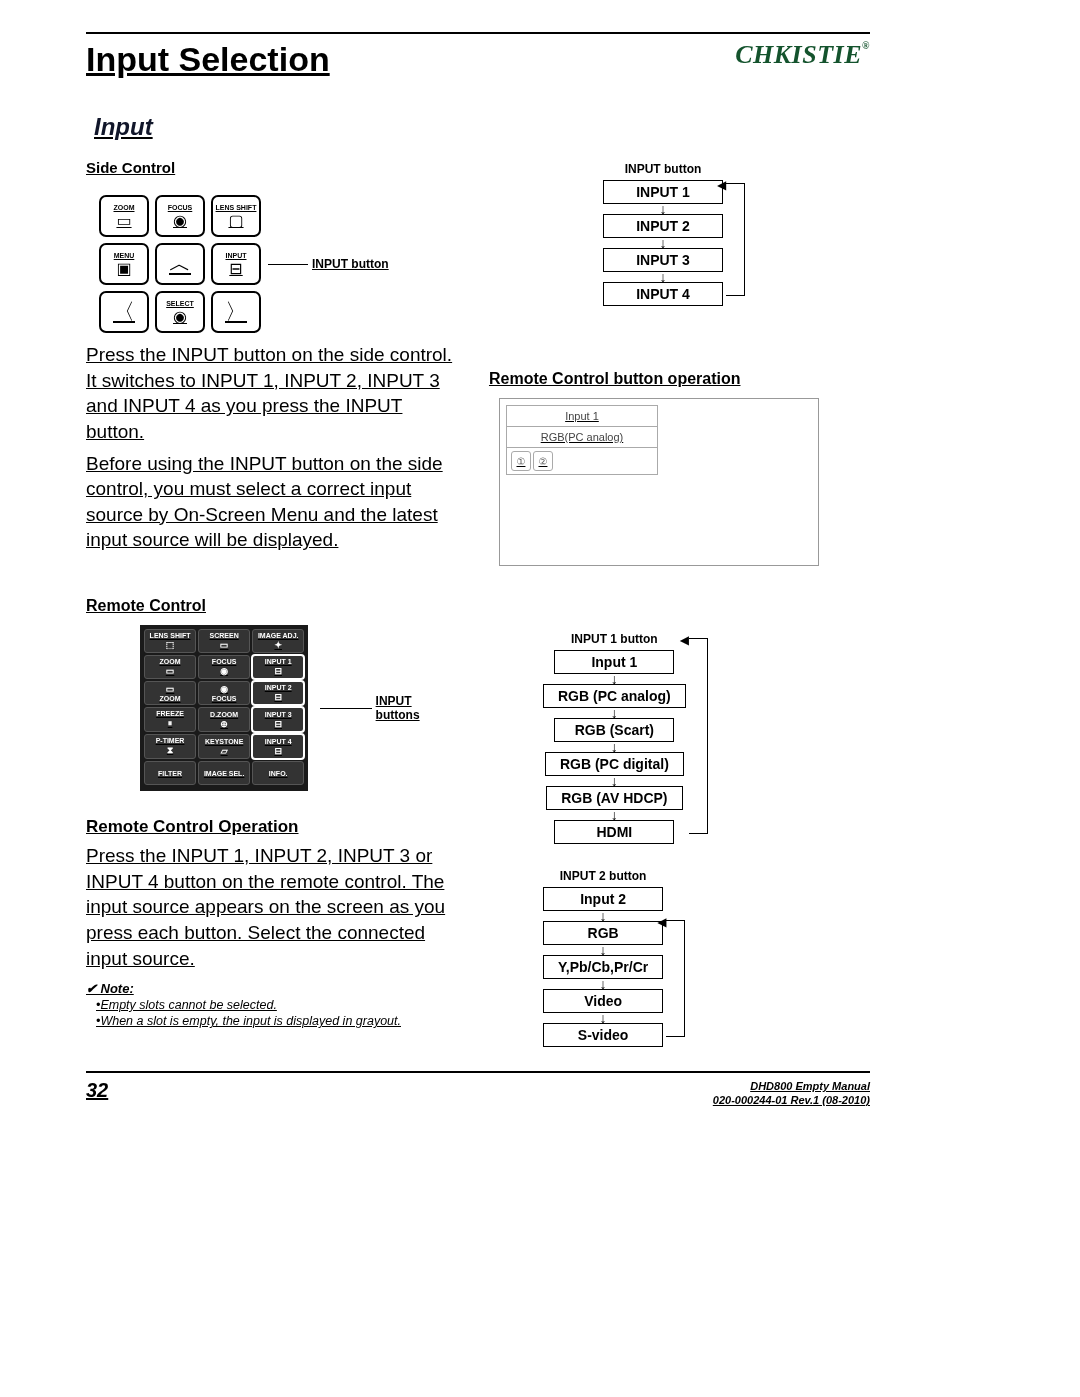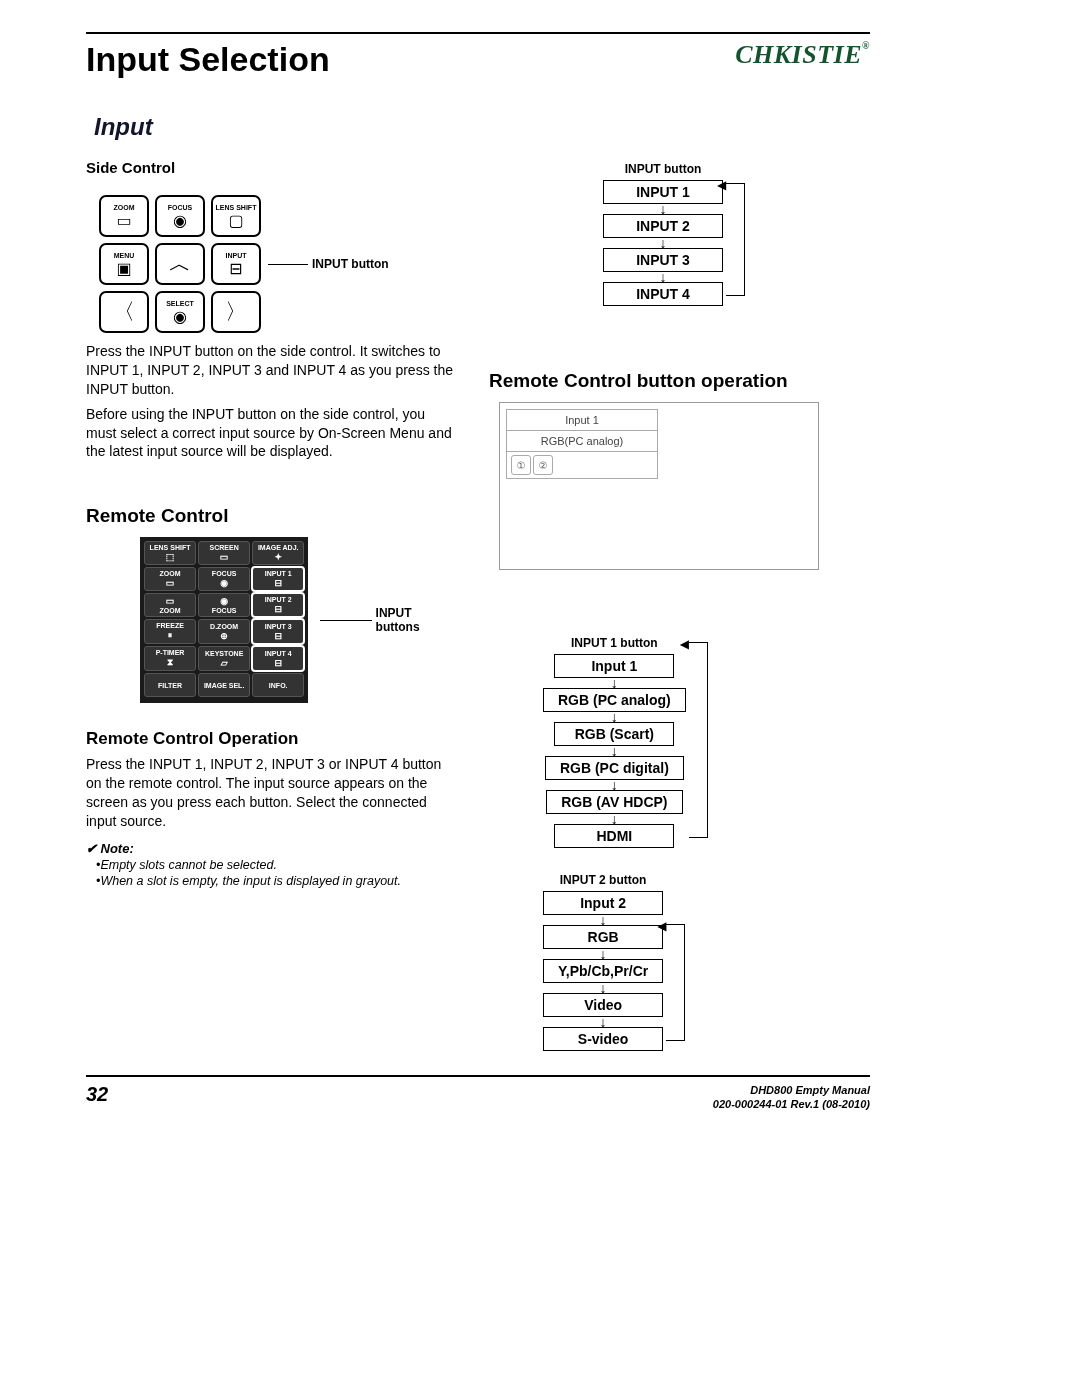--- a/index.html
+++ b/index.html
@@ -1,29 +1,29 @@
 <!DOCTYPE html>
 <html><head>
 <meta charset="utf-8">
 <style>
   html, body { margin: 0; padding: 0; background: #fff; }
   body { font-family: "Helvetica Neue", Arial, sans-serif; color: #000; width: 1080px; }
-  .page { position: relative; padding: 32px 70px 10px 86px; box-sizing: border-box; width: 940px; }
+  .page { position: relative; padding: 32px 70px 10px 86px; box-sizing: border-box; width: 940px; text-decoration: underline; }
   .rule-top { height: 2px; background: #000; margin-bottom: 2px; }
   .section-title { font-size: 34px; font-weight: 700; margin: 6px 0 10px 0; }
   .logo { position: absolute; right: 70px; top: 40px; font-family: Georgia, "Times New Roman", serif; font-weight: 700; font-style: italic; color: #14532d; font-size: 26px; letter-spacing: 0.5px; }
   .logo .reg { font-size: 10px; font-style: normal; vertical-align: top; }
   .sub-title { font-size: 24px; font-weight: 700; font-style: italic; color: #11162a; margin: 34px 0 18px 8px; }
   .cols { display: flex; gap: 31px; }
   .col-left { width: 410px; }
   .col-right { width: 420px; }
   .hdr { font-size: 15px; font-weight: 700; margin: 0 0 16px 0; }
-  .hdr2 { font-size: 19px; font-weight: 700; margin: 22px 0 10px 0; }
+  .hdr2 { font-size: 16px; font-weight: 700; margin: 22px 0 10px 0; }
   .hdr3 { font-size: 17px; font-weight: 700; margin: 26px 0 6px 0; }
-  p { font-size: 14px; line-height: 1.35; margin: 6px 0; }
+  p { font-size: 19px; line-height: 1.35; margin: 6px 0; }
   .note-hdr { font-size: 13px; font-weight: 700; font-style: italic; margin-top: 10px; }
   .note-item { font-size: 12.5px; font-style: italic; margin: 2px 0 0 10px; }
   
   .panel { display: inline-block; }
   .row { display: flex; align-items: center; }
   .btn { border: 2px solid #000; border-radius: 7px; background: #fff; text-align: center; box-sizing: border-box; margin: 3px; display: flex; flex-direction: column; align-items: center; justify-content: center; }
   .btn .lbl { font-size: 7px; font-weight: 700; line-height: 1; margin-bottom: 2px; }
   .btn .gly { font-size: 16px; line-height: 1; }
   .sqbtn { width: 50px; height: 42px; }
   .callout { display: flex; align-items: center; }

